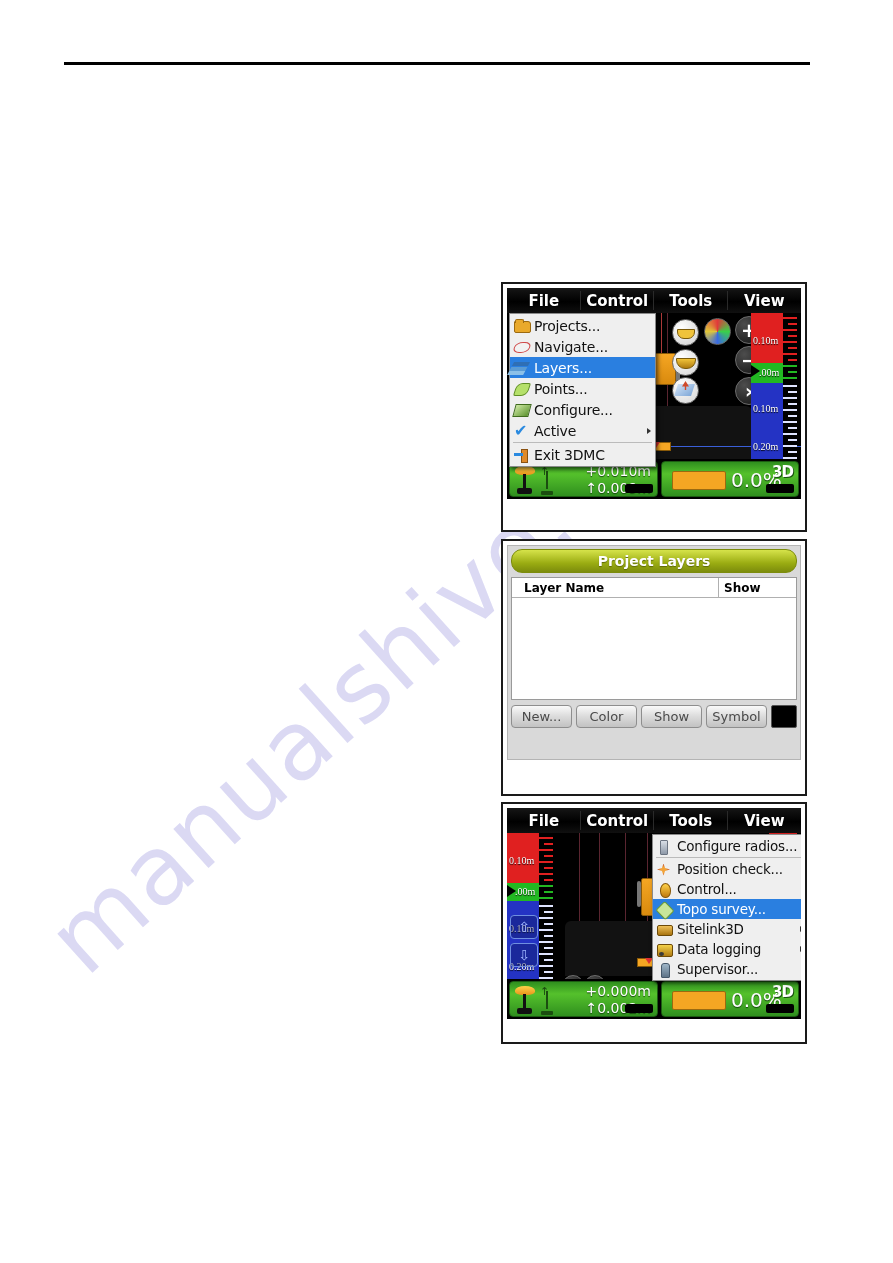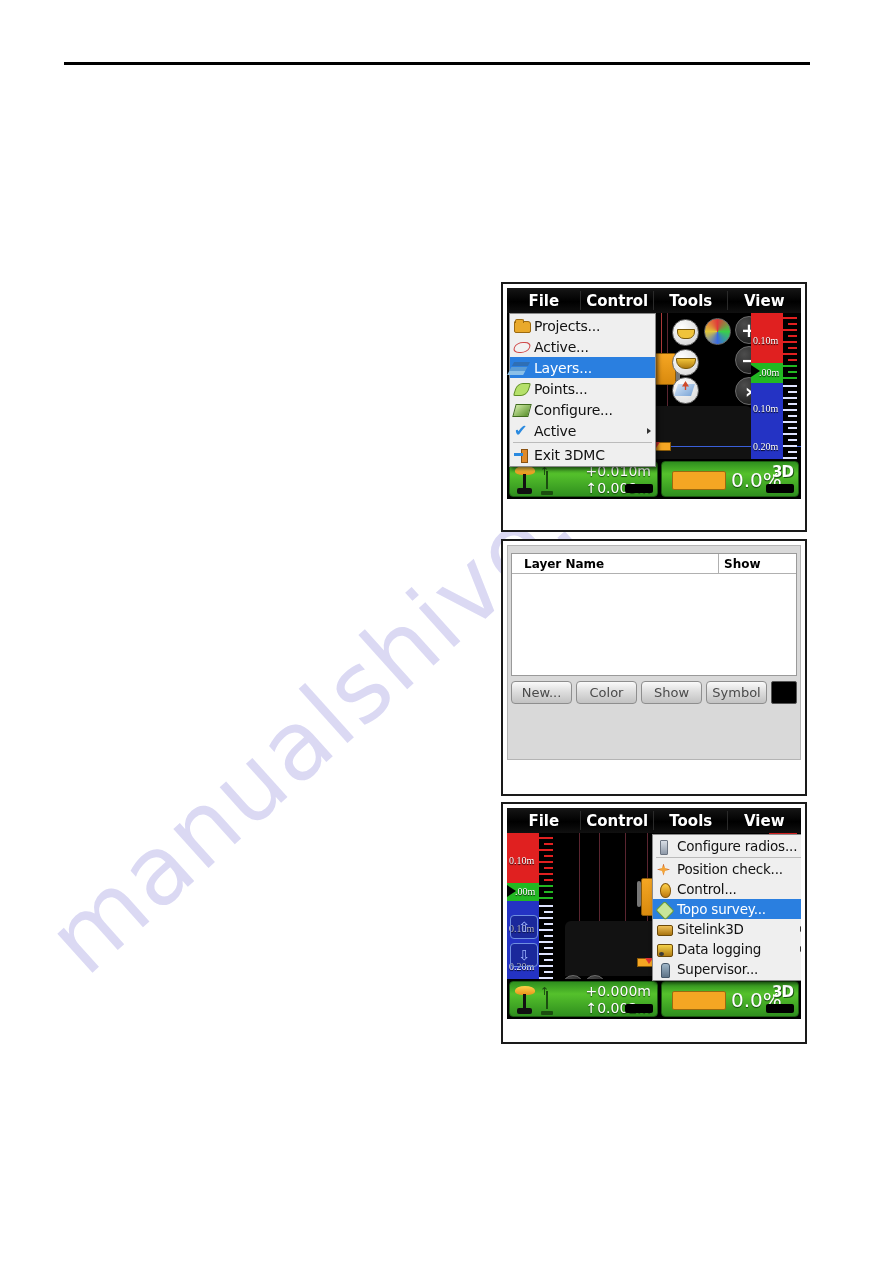--- a/index.html
+++ b/index.html
@@ -391,21 +391,21 @@
         <div class="dd-item">
           <span class="dd-ico">
               <i class="ico-folder"></i>
             </span>
           <span class="dd-label">Projects...</span>
         </div>
         <div class="dd-item">
           <span class="dd-ico">
               <i class="ico-diamond"></i>
             </span>
-          <span class="dd-label">Active...</span>
+          <span class="dd-label">Navigate...</span>
         </div>
         <div class="dd-item sel">
           <span class="dd-ico">
               <i class="ico-layers"></i>
             </span>
           <span class="dd-label">Layers...</span>
         </div>
         <div class="dd-item">
           <span class="dd-ico">
               <i class="ico-points"></i>
@@ -460,20 +460,21 @@
           <div class="badge3d">3D</div>
           <div class="st-blackchip"></div>
         </div>
       </div>
 
     </div>
   </div>
 
   <div class="figure" id="fig2">
     <div class="pl">
+      <div class="pl-title">Project Layers</div>
 
       <div class="pl-table">
         <div class="pl-row head">
           <div class="pl-c1">Layer Name</div>
           <div class="pl-c2">Show</div>
         </div>
       </div>
 
       <div class="pl-btns">
         <div class="pl-brow">

